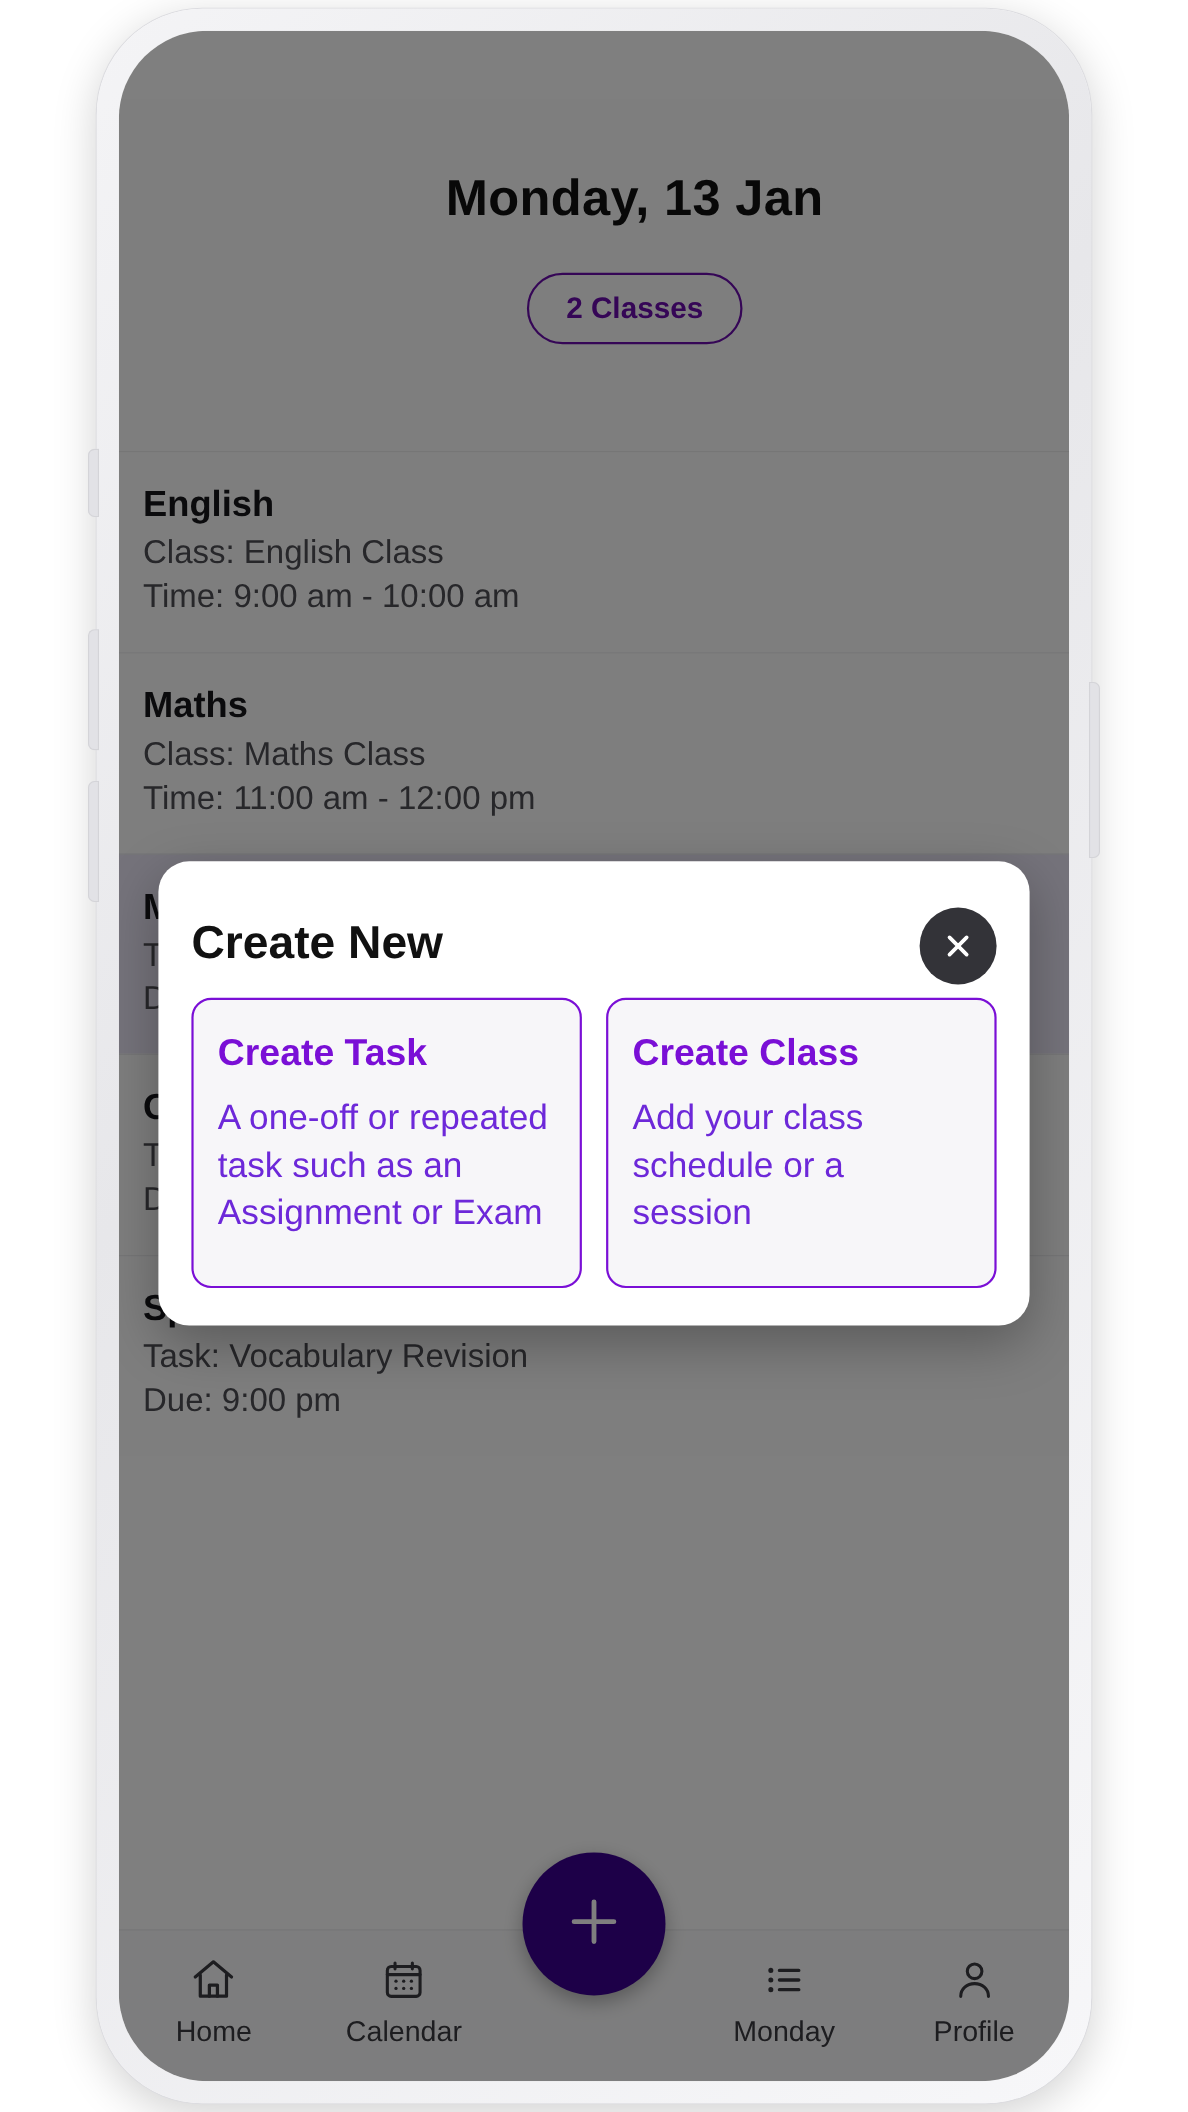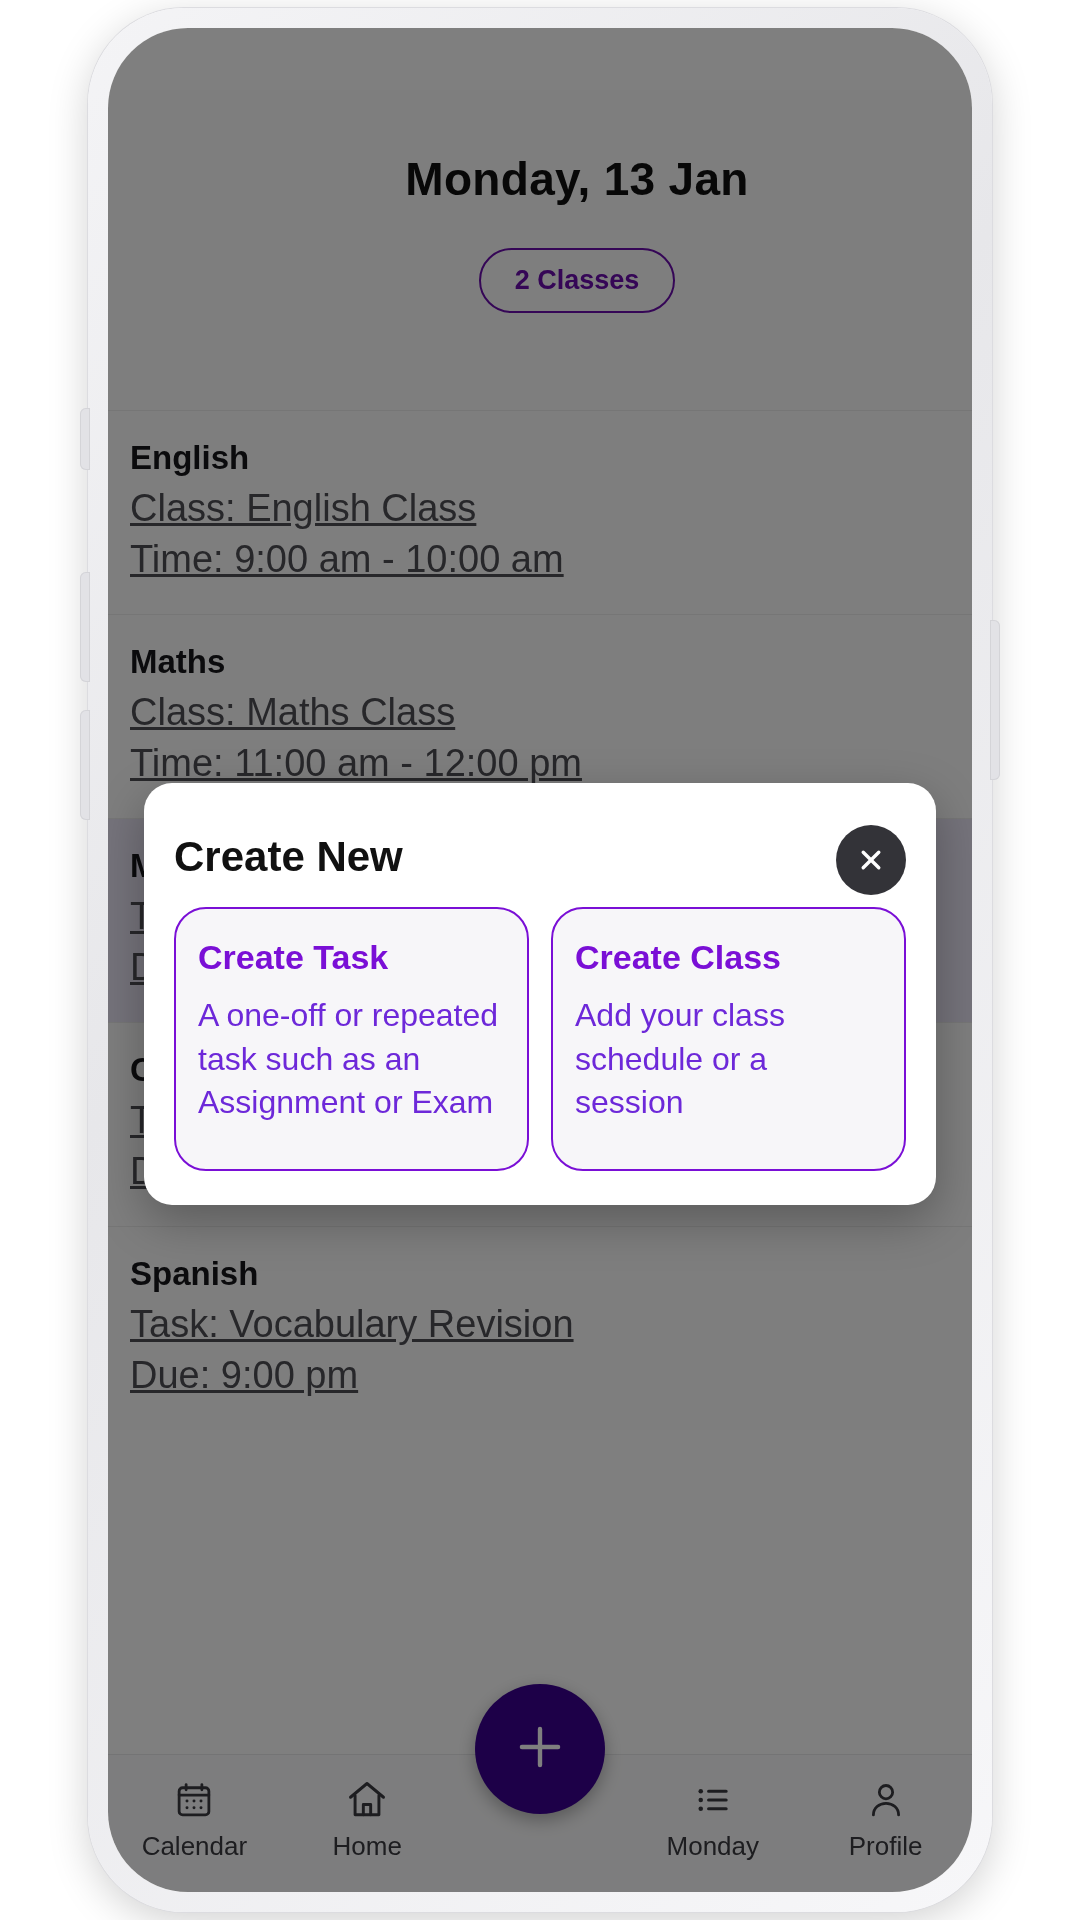--- a/index.html
+++ b/index.html
@@ -91,21 +91,21 @@
     padding:28px 22px 30px 22px;
     border-top:1px solid #ececed;
     background:#fdfdfd;
   }
   .list-item.highlight { background:#ebe7f7; }
   .item-title {
     font-size:33px; font-weight:bold; color:#16161a;
     margin-bottom:6px;
   }
   .item-line {
-    font-size:38px; color:#4f4f55; line-height:1.33;text-decoration:underline;
+    font-size:30px; color:#4f4f55; line-height:1.33;
   }
 
   
   #create-modal {
     position:absolute;
     left:36px; top:755px;
     width:792px;
     background:#ffffff;
     border-radius:28px;
     box-shadow:0 16px 48px rgba(0,0,0,.28);
@@ -129,21 +129,21 @@
   }
   #close-button svg { display:block; }
 
   #modal-options {
     display:flex; gap:22px;
     margin-top:4px;
   }
   .option-card {
     flex:1 1 0;
     border:2px solid #7a0fd6;
-    border-radius:32px;
+    border-radius:18px;
     background:#f7f6f9;
     padding:30px 22px 26px 22px;
     min-height:264px;
     cursor:pointer;
   }
   .option-title {
     font-size:34px; font-weight:bold; color:#7a0fd6;
     margin-bottom:18px;
     line-height:1.1;
   }
@@ -223,48 +223,48 @@
         <div class="item-line">Due: 4:00 pm</div>
       </div>
       <div class="list-item">
         <div class="item-title">Spanish</div>
         <div class="item-line">Task: Vocabulary Revision</div>
         <div class="item-line">Due: 9:00 pm</div>
       </div>
     </div>
 
     <div id="bottom-nav">
+      <div class="nav-item">
+        <span class="nav-icon">
+          <svg width="44" height="44" viewBox="0 0 24 24" fill="none" stroke="#3a3a40" stroke-width="1.6" stroke-linecap="round" stroke-linejoin="round">
+            <path d="M3 10.5 12 3l9 7.5"></path>
+            <path d="M5.5 9.5V20h13V9.5"></path>
+            <path d="M10 20v-5.5h4V20"></path>
+          </svg>
+        </span>
+        <span class="nav-label">Home</span>
+      </div>
+
       <div class="nav-item">
         <span class="nav-icon">
           <svg width="42" height="42" viewBox="0 0 24 24" fill="none" stroke="#3a3a40" stroke-width="1.6" stroke-linecap="round" stroke-linejoin="round">
             <rect x="3.5" y="5" width="17" height="15.5" rx="2"></rect>
             <path d="M3.5 9.2h17"></path>
             <path d="M7.5 3.2v3M16.5 3.2v3"></path>
             <circle cx="8" cy="12.6" r=".85" fill="#3a3a40" stroke="none"></circle>
             <circle cx="12" cy="12.6" r=".85" fill="#3a3a40" stroke="none"></circle>
             <circle cx="16" cy="12.6" r=".85" fill="#3a3a40" stroke="none"></circle>
             <circle cx="8" cy="16.4" r=".85" fill="#3a3a40" stroke="none"></circle>
             <circle cx="12" cy="16.4" r=".85" fill="#3a3a40" stroke="none"></circle>
             <circle cx="16" cy="16.4" r=".85" fill="#3a3a40" stroke="none"></circle>
           </svg>
         </span>
         <span class="nav-label">Calendar</span>
       </div>
 
-      <div class="nav-item">
-        <span class="nav-icon">
-          <svg width="44" height="44" viewBox="0 0 24 24" fill="none" stroke="#3a3a40" stroke-width="1.6" stroke-linecap="round" stroke-linejoin="round">
-            <path d="M3 10.5 12 3l9 7.5"></path>
-            <path d="M5.5 9.5V20h13V9.5"></path>
-            <path d="M10 20v-5.5h4V20"></path>
-          </svg>
-        </span>
-        <span class="nav-label">Home</span>
-      </div>
-
       <div class="nav-item spacer">
         <span class="nav-icon"></span>
         <span class="nav-label"></span>
       </div>
 
       <div class="nav-item">
         <span class="nav-icon">
           <svg width="42" height="42" viewBox="0 0 24 24" fill="none" stroke="#3a3a40" stroke-width="1.8" stroke-linecap="round">
             <circle cx="5" cy="7" r="1.3" fill="#3a3a40" stroke="none"></circle>
             <circle cx="5" cy="12" r="1.3" fill="#3a3a40" stroke="none"></circle>

